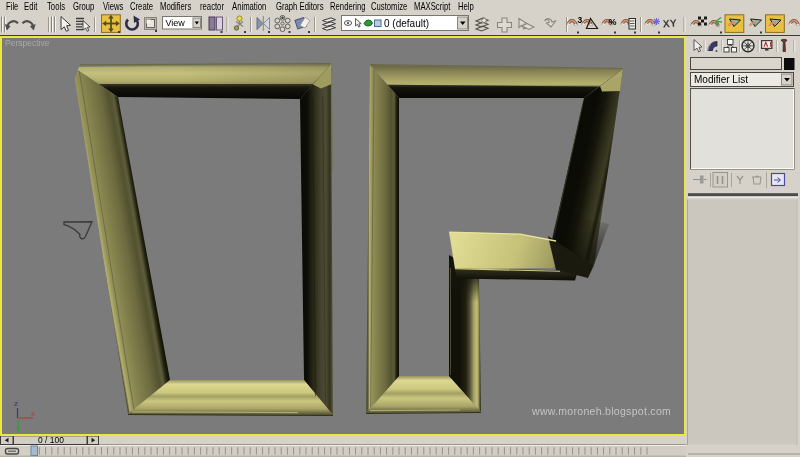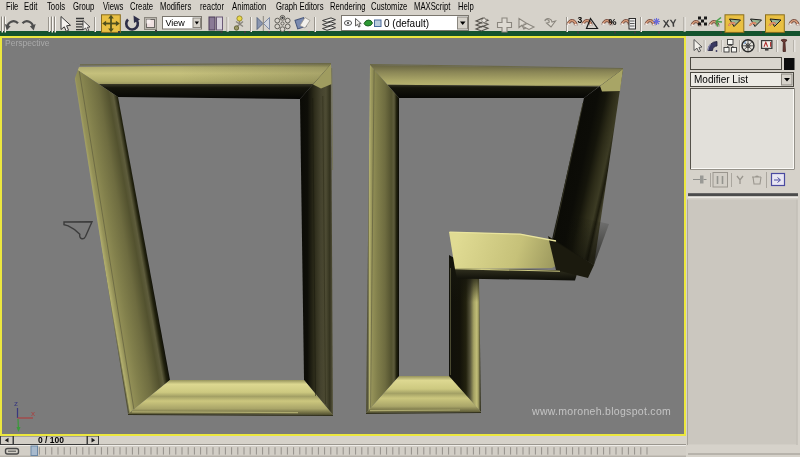--- a/index.html
+++ b/index.html
@@ -1,22 +1,22 @@
 <!DOCTYPE html>
 <html><head>
 <meta charset="utf-8">
 <style>
 html,body{margin:0;padding:0;width:800px;height:457px;overflow:hidden;background:#d6d2ca;font-family:"Liberation Sans",sans-serif;}
 *{box-sizing:border-box;}
 #menubar{position:absolute;left:0;top:0;width:800px;height:14px;background:#d6d2ca;text-align:right;}
 .mi{position:absolute;top:0px;font-size:11px;color:#000;transform:scaleX(0.7);transform-origin:0 0;white-space:nowrap;}
-#toolbar{position:absolute;left:0;top:14px;width:800px;height:22px;background:#d6d2ca;border-bottom:5px solid #14532d;}
+#toolbar{position:absolute;left:0;top:14px;width:800px;height:22px;background:#d6d2ca;border-bottom:1px solid #14532d;}
 #viewport{position:absolute;left:0;top:36px;width:686px;height:400px;border-radius:20px;}
 #rpanel{position:absolute;left:686px;top:36px;width:114px;height:421px;background:#e5e5e5;}
-#tslider{position:absolute;left:0;top:436px;width:686px;height:16px;background:#d6d2ca;font-weight:bold;}
+#tslider{position:absolute;left:0;top:436px;width:686px;height:16px;background:#d6d2ca;}
 #trackbar{position:absolute;left:0;top:445px;width:686px;height:12px;background:#d6d2ca;border-right:1px solid #8a867e;}
 .abs{position:absolute;}
 </style>
 </head>
 <body>
 <div id="menubar">
 <span class="mi" style="left:6px">File</span>
 <span class="mi" style="left:24px">Edit</span>
 <span class="mi" style="left:47px">Tools</span>
 <span class="mi" style="left:73px">Group</span>

